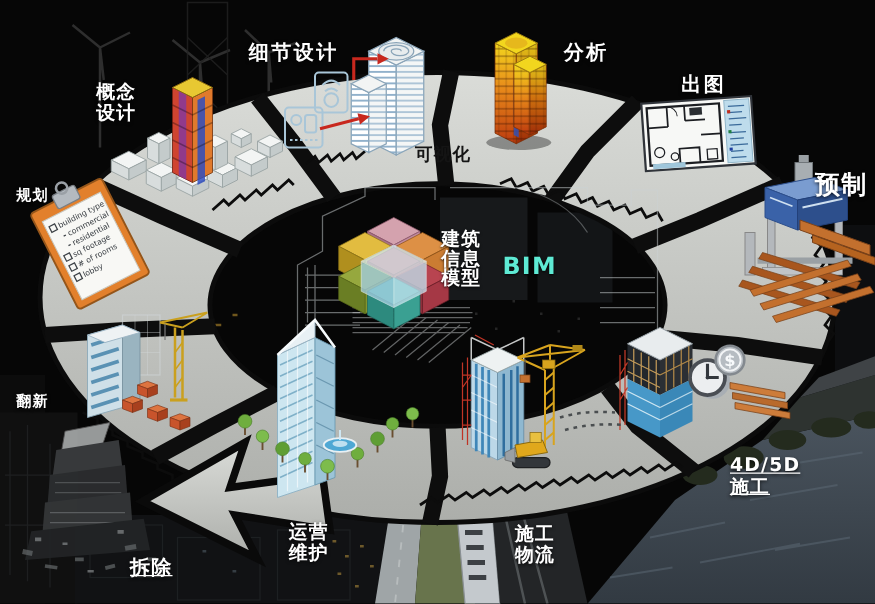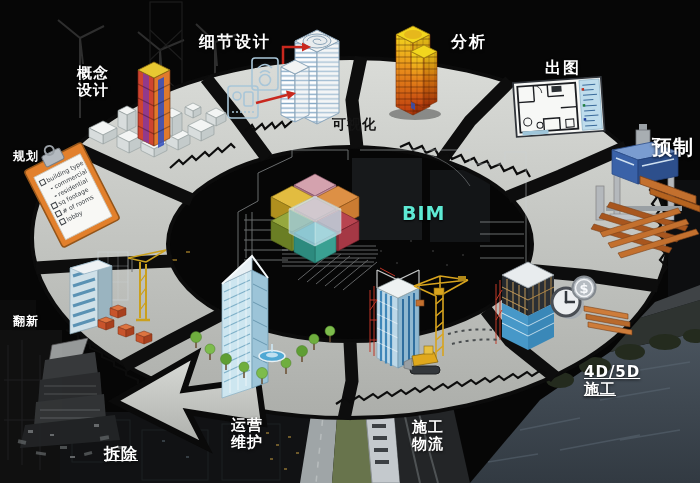--- a/index.html
+++ b/index.html
@@ -608,14 +608,19 @@
 <div class="lbl lbl-operation">
   <span class="ln">运营</span>
   <span class="ln">维护</span>
 </div>
 <div class="lbl lbl-renovation">
   <span class="ln">翻新</span>
 </div>
 <div class="lbl lbl-demolition">
   <span class="ln">拆除</span>
 </div>
+<div class="center-name">
+  <span class="ln">建筑</span>
+  <span class="ln">信息</span>
+  <span class="ln">模型</span>
+</div>
 <div class="center-bim">BIM</div>
 </div>
 
 </body></html>

